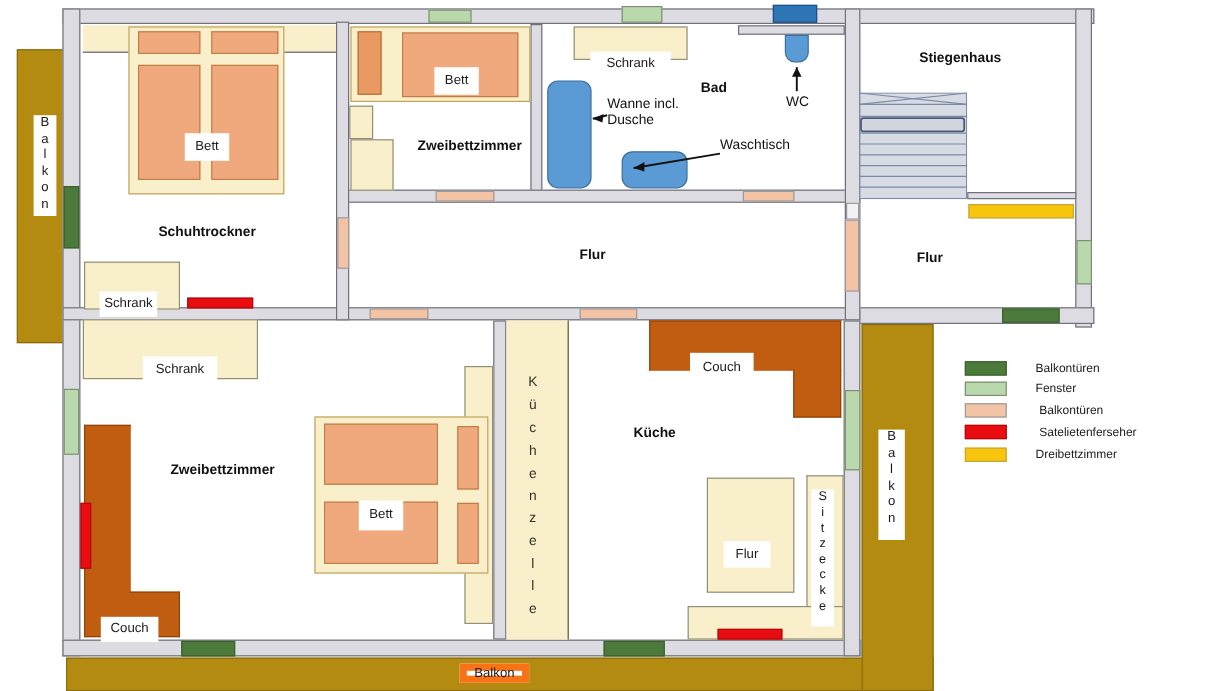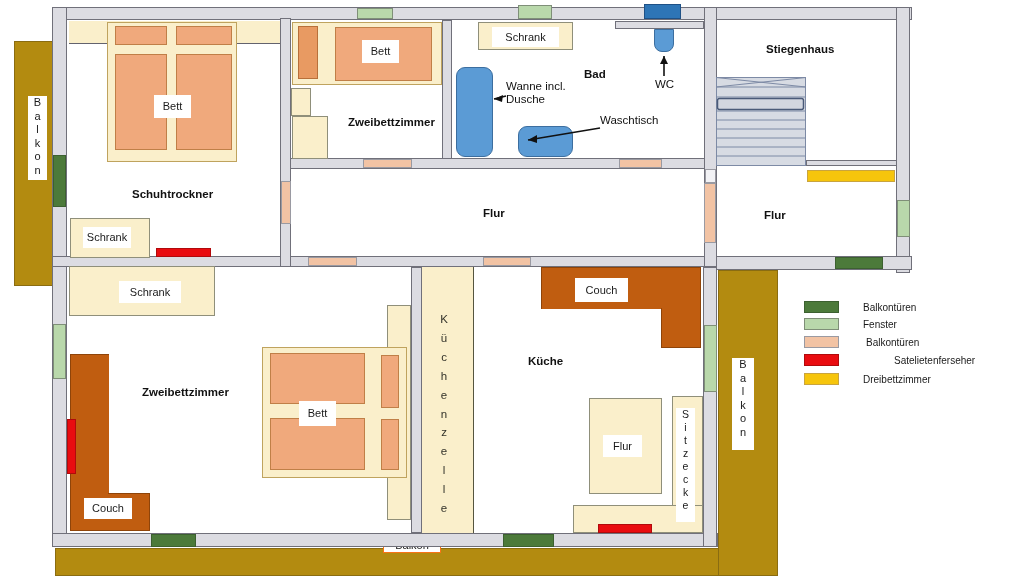--- a/index.html
+++ b/index.html
@@ -10,38 +10,38 @@
 .wall{position:absolute;background:#dcdce2;border:1px solid #70707a;}
 .balk{position:absolute;background:#b38b10;border:1px solid #8a6c11;}
 .cream{position:absolute;background:#faefcb;border:1px solid #bfa35e;}
 .creamg{position:absolute;background:#faefcb;border:1px solid #8f8f7a;}
 .mat{position:absolute;background:#f0a97c;border:1px solid #c07f47;}
 .itur{position:absolute;background:#f2c3a4;border:1px solid #9a9aa2;}
 .fen{position:absolute;background:#b9d8ab;border:1px solid #7f8f78;}
 .btur{position:absolute;background:#4c7a3a;border:1px solid #3c6030;}
 .red{position:absolute;background:#e90c10;border:1px solid #b00a0c;z-index:5;}
 .lab{position:absolute;background:#fff;display:flex;align-items:center;justify-content:center;
-  font-size:11px;line-height:1;white-space:nowrap;}
+  font-size:11px;line-height:1;white-space:nowrap;margin-top:16px;}
 .room{position:absolute;font-weight:bold;font-size:11.5px;white-space:nowrap;color:#111;}
 .vlab{position:absolute;background:#fff;display:flex;flex-direction:column;align-items:center;
   font-size:11px;line-height:13.5px;}
 .blue{position:absolute;background:#5b9bd5;border:1px solid #3c6e9f;}
 .small{font-size:10px;padding-top:1px;}
 </style>
 </head>
 <body>
 <div id="plan">
 
 <div class="balk" style="left:14px;top:41px;width:41px;height:245px;"></div>
 
 <div class="vlab" style="left:28px;top:96px;width:19px;height:84px;">B<span>a</span><span>l</span><span>k</span><span>o</span><span>n</span></div>
 
 <div class="balk" style="left:55px;top:548px;width:723px;height:28px;"></div>
 
-<div class="lab" style="left:383px;top:537px;width:58px;height:16px;border:1px solid #f97316;">Balkon</div>
+<div class="lab" style="left:383px;top:537px;width:58px;height:16px;border:6px solid #f97316;">Balkon</div>
 
 <div class="balk" style="left:718px;top:270px;width:60px;height:306px;"></div>
 
 <div class="vlab" style="left:732px;top:358px;width:22px;height:92px;">B<span>a</span><span>l</span><span>k</span><span>o</span><span>n</span></div>
 
 <div class="wall" style="left:52px;top:7px;width:860px;height:13px;"></div>
 
 <div class="wall" style="left:52px;top:7px;width:15px;height:540px;"></div>
 
 <div class="wall" style="left:896px;top:7px;width:14px;height:266px;"></div>
@@ -247,18 +247,18 @@
 <div class="abs" style="left:804px;top:301px;width:35px;height:12px;background:#4c7a3a;border:1px solid #3c6030;"></div>
 <div class="abs small" style="left:863px;top:301px;text-align:center;">Balkontüren</div>
 
 <div class="abs" style="left:804px;top:318px;width:35px;height:12px;background:#b9d8ab;border:1px solid #7f8f78;"></div>
 <div class="abs small" style="left:863px;top:318px;">Fenster</div>
 
 <div class="abs" style="left:804px;top:336px;width:35px;height:12px;background:#f2c3a4;border:1px solid #9a9aa2;"></div>
 <div class="abs small" style="left:866px;top:336px;">Balkontüren</div>
 
 <div class="abs" style="left:804px;top:354px;width:35px;height:12px;background:#e90c10;border:1px solid #b00a0c;"></div>
-<div class="abs small" style="left:866px;top:354px;margin-left:28px;">Satelietenferseher</div>
+<div class="abs small" style="left:866px;top:354px;">Satelietenferseher</div>
 
 <div class="abs" style="left:804px;top:373px;width:35px;height:12px;background:#f6c50c;border:1px solid #c9a43e;"></div>
 <div class="abs small" style="left:863px;top:373px;">Dreibettzimmer</div>
 
 </div>
 
 </body></html>

